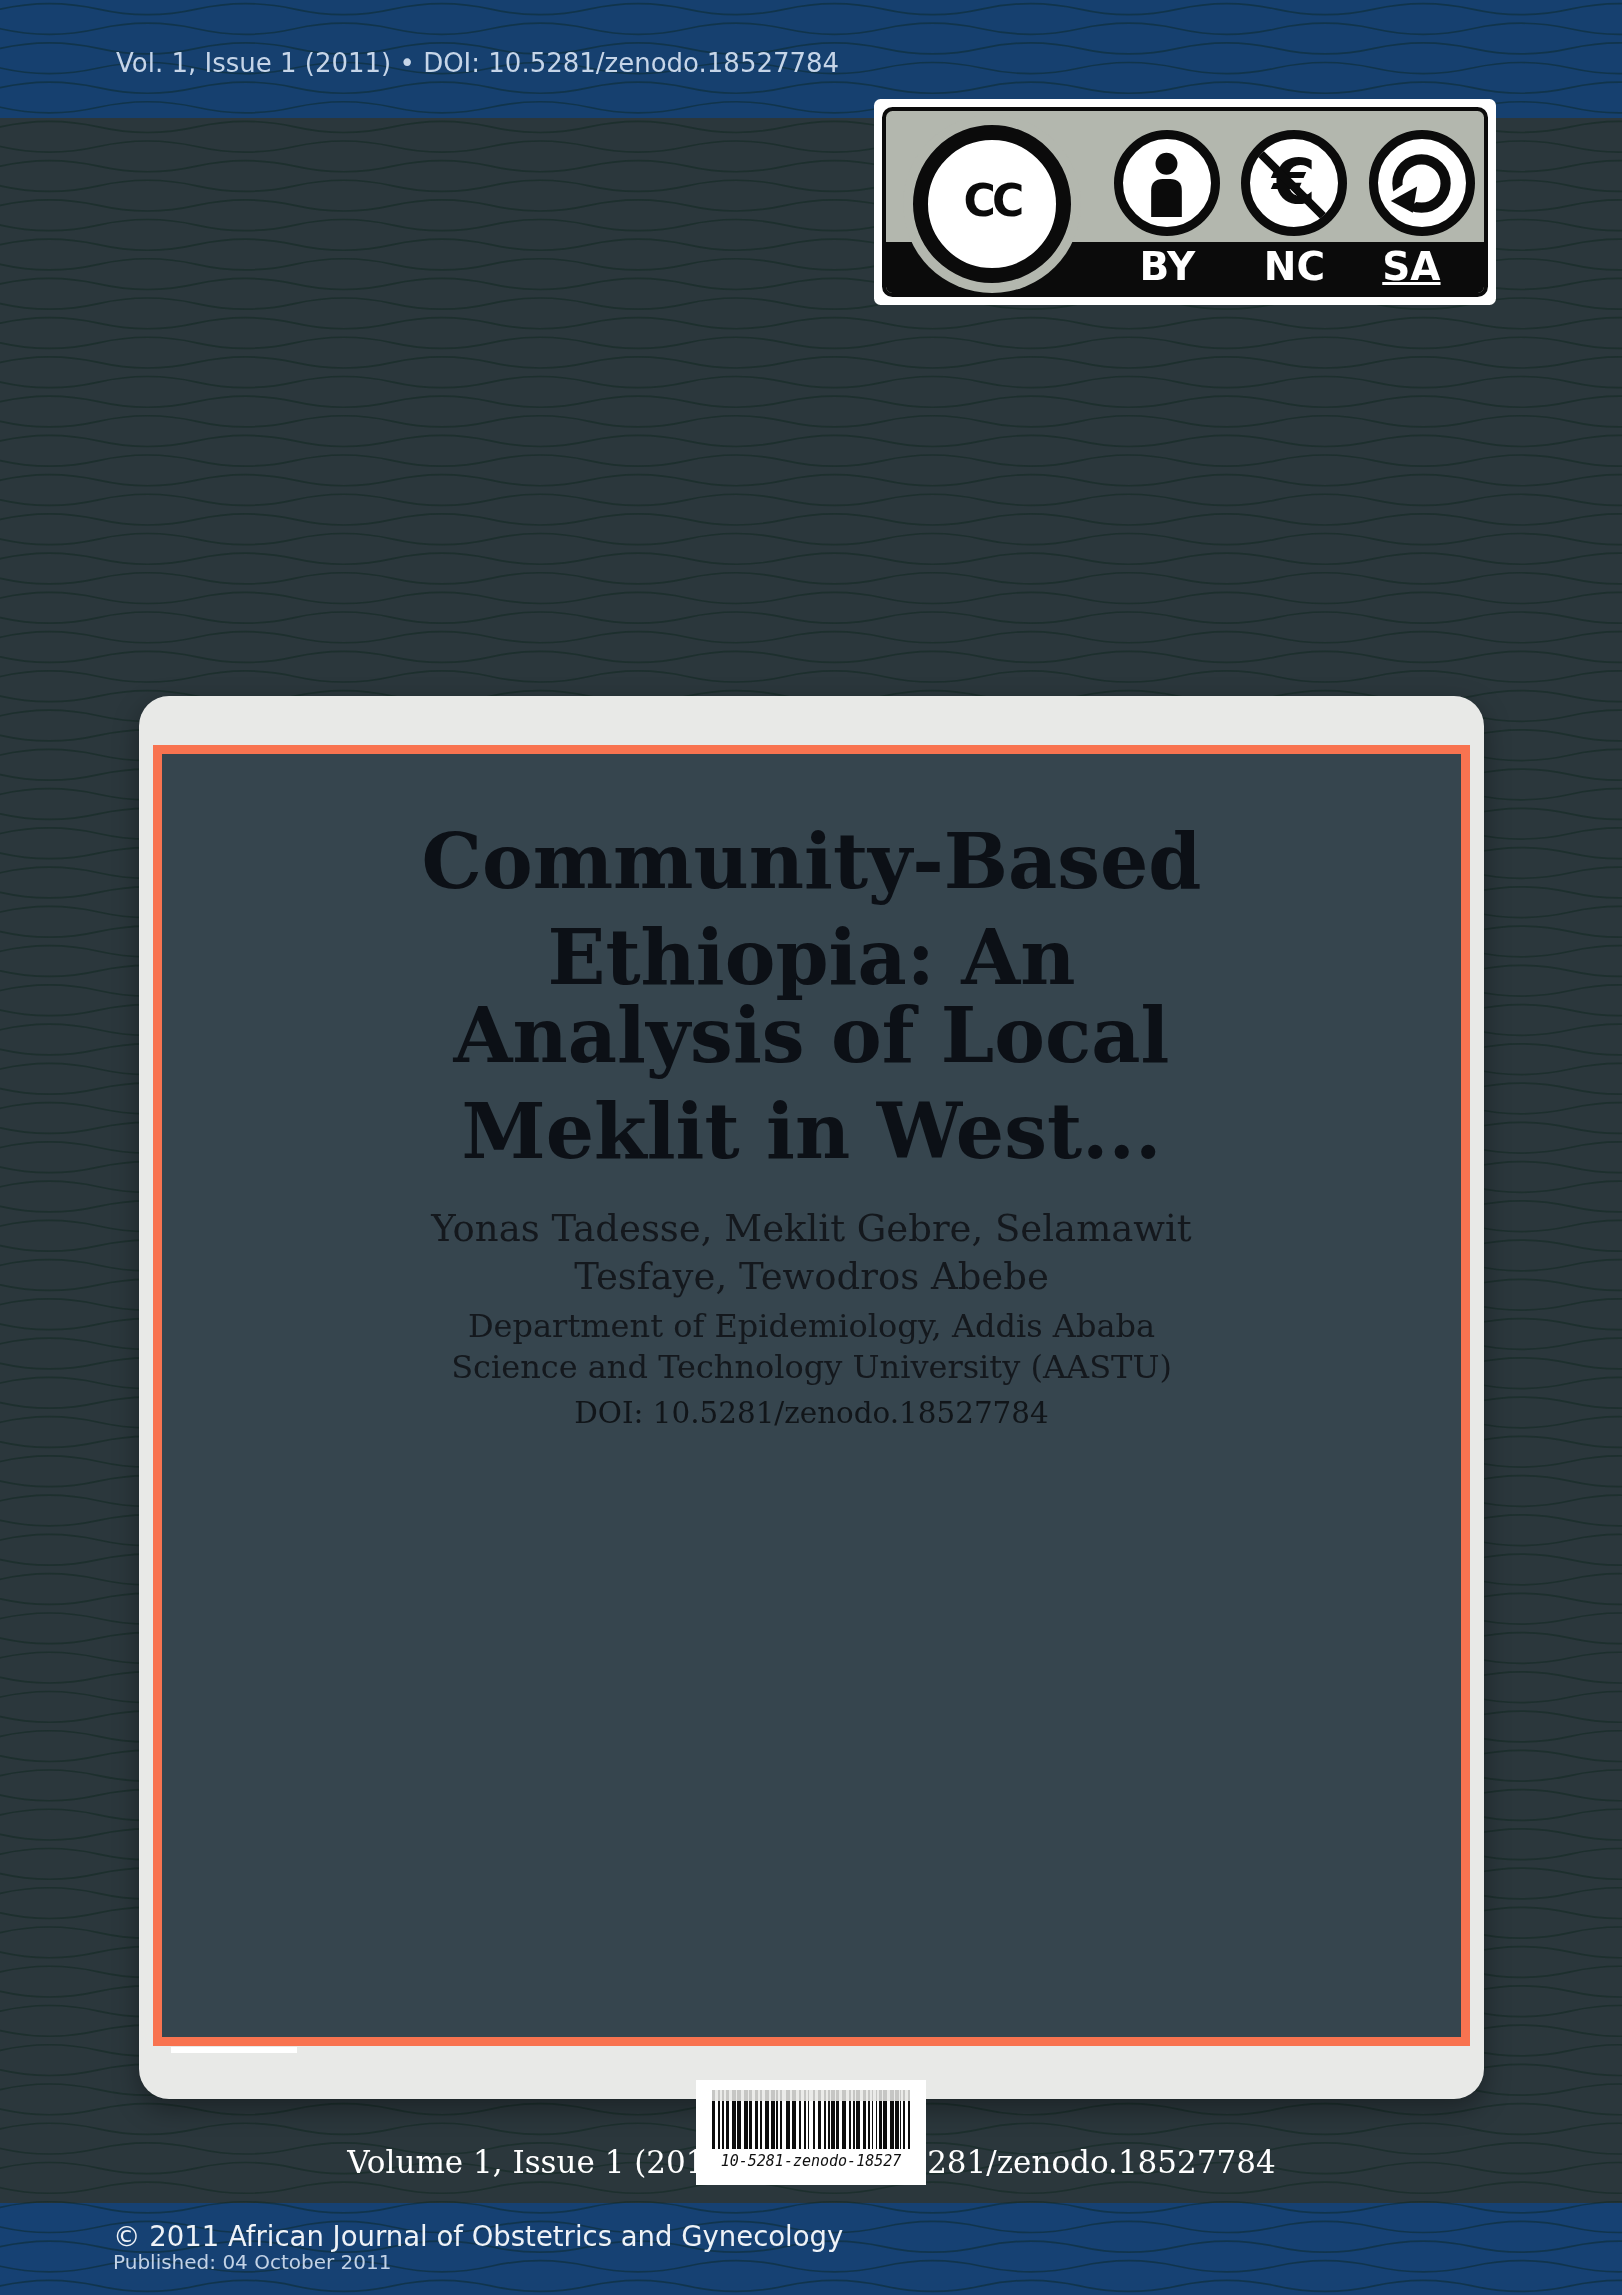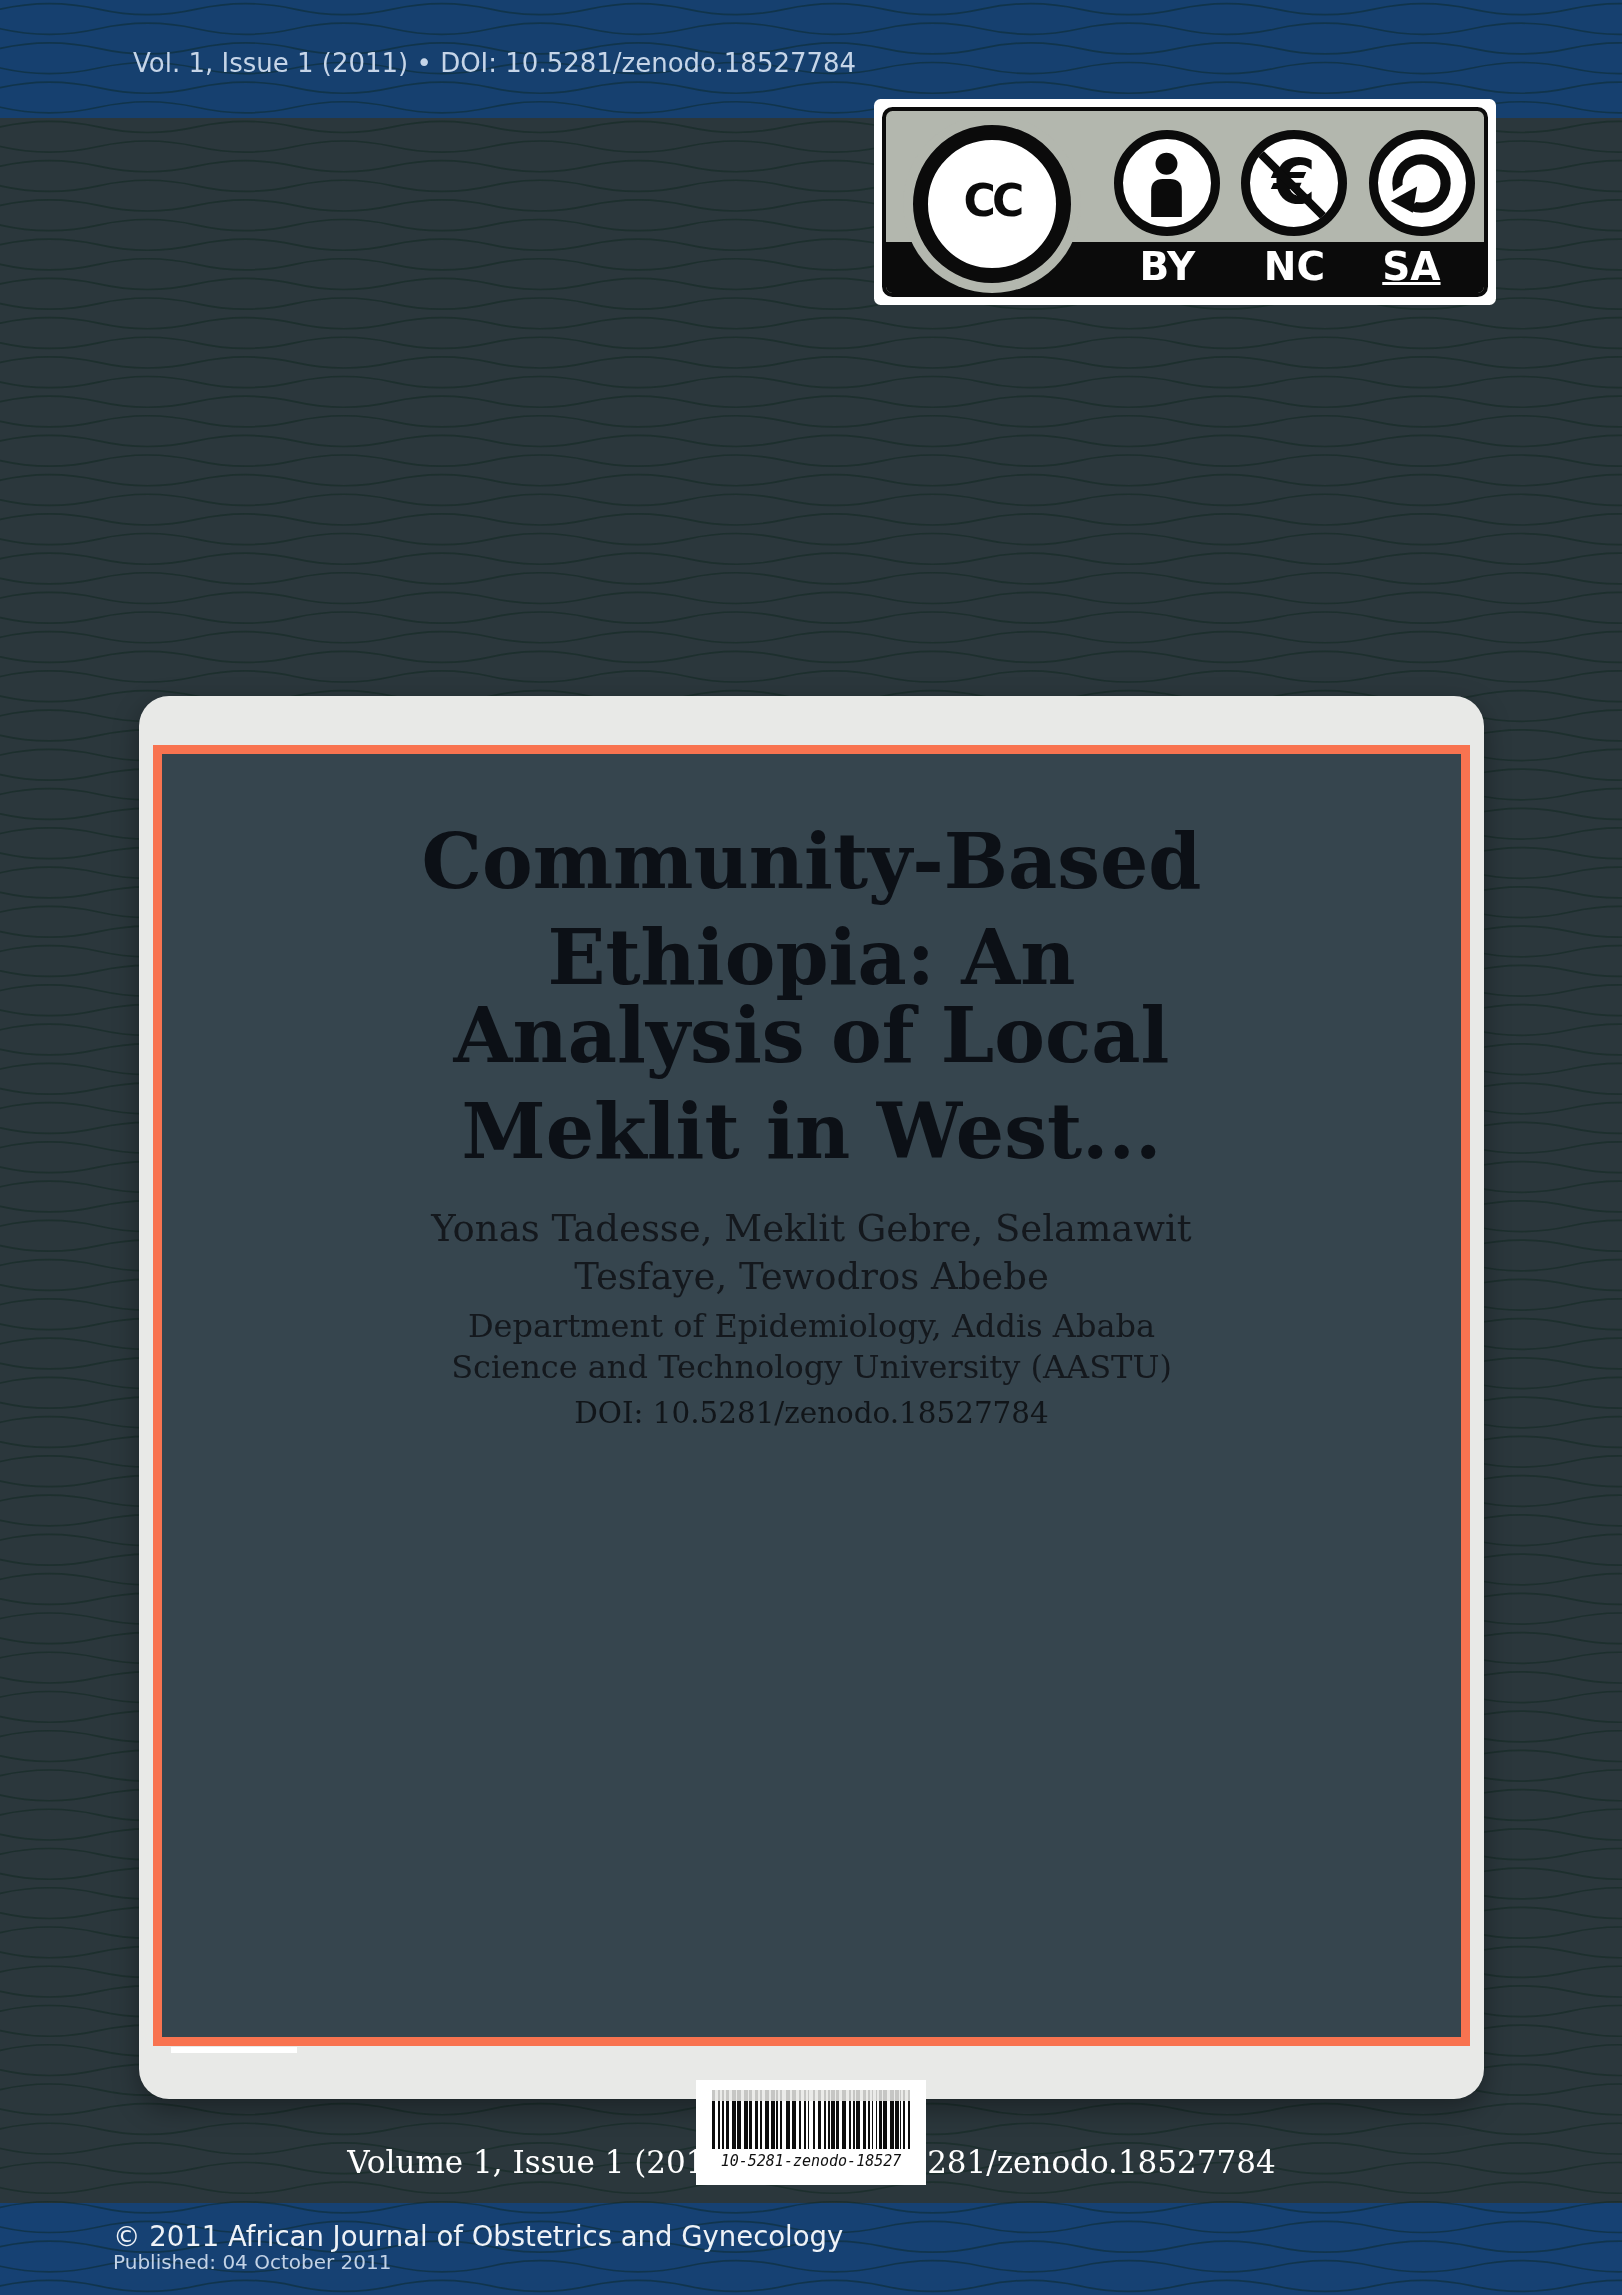--- a/index.html
+++ b/index.html
@@ -10,21 +10,21 @@
   .band{position:absolute;left:0;width:100%;z-index:1;}
   .band-top{top:0;height:118px;background:#16406f;}
   .band-bottom{bottom:0;height:92px;background:#164173;}
 
   
   #wave-svg{position:absolute;left:0;top:0;width:1623px;height:2295px;z-index:2;pointer-events:none;}
 
   
   .hdr-title{position:absolute;z-index:3;left:0;top:10.5px;width:100%;text-align:center;
              color:#ffffff;font-size:37px;font-weight:bold;letter-spacing:0.3px;}
-  .hdr-sub{position:absolute;z-index:4;left:133px;top:48px;color:#c6d5e8;font-size:26px;}
+  .hdr-sub{position:absolute;z-index:4;left:116px;top:48px;color:#c6d5e8;font-size:26px;}
 
   
   .cc-badge{position:absolute;z-index:3;left:874px;top:99px;background:#ffffff;
             padding:7.9px;border-radius:6.5px;}
   .cc-plate{position:relative;width:598px;height:182px;background:#b3b7ae;
             border:4.6px solid #0b0b0b;border-radius:10.5px;overflow:hidden;}
   .cc-strip{position:absolute;left:0;right:0;bottom:0;height:51px;background:#0b0b0b;}
   .cc-notch{position:absolute;left:17px;top:3.9px;width:178px;height:178px;border-radius:50%;background:#b3b7ae;}
   .cc-circle{position:absolute;background:#ffffff;border:10.5px solid #0b0b0b;border-radius:50%;
              display:flex;align-items:center;justify-content:center;box-sizing:content-box;}

